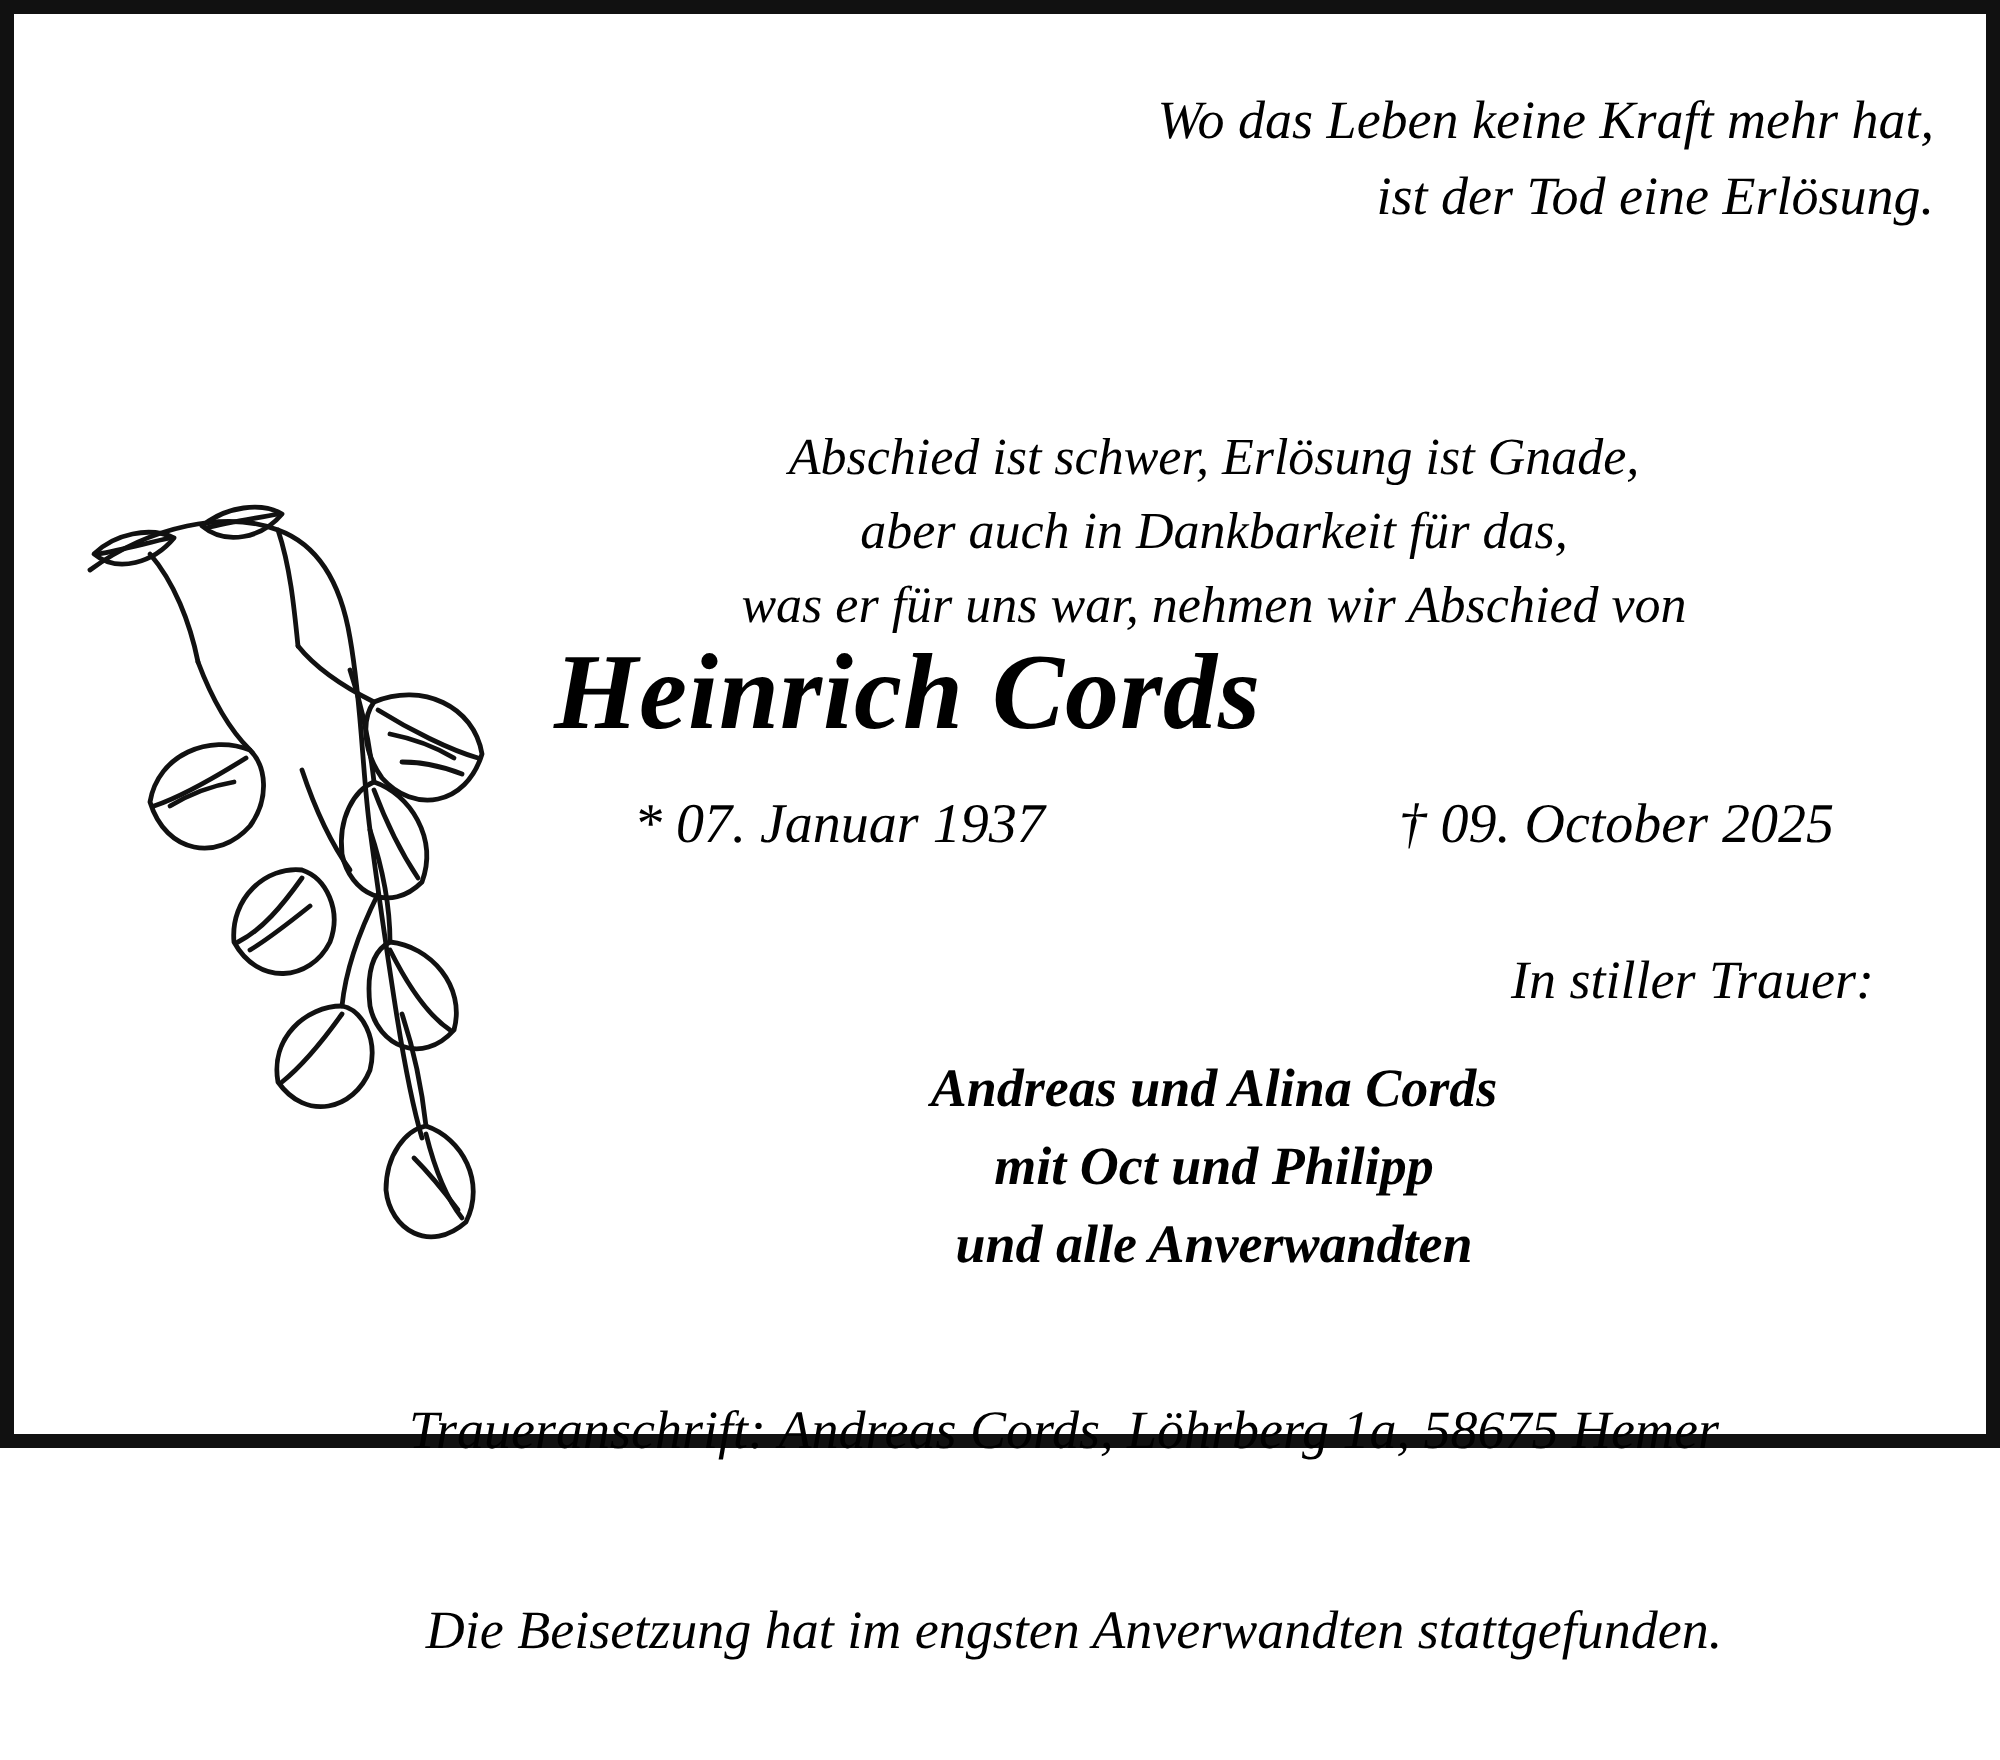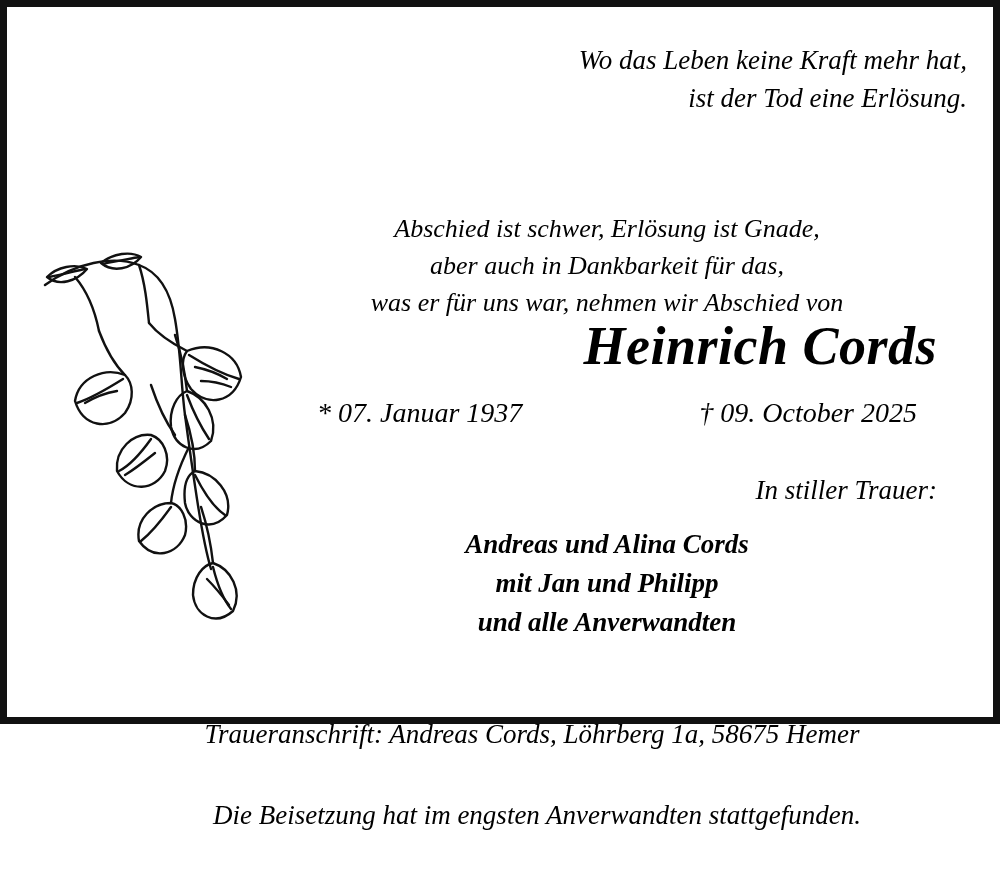--- a/index.html
+++ b/index.html
@@ -76,21 +76,21 @@
     line-height: 1.42;
     white-space: pre-line;
     margin-top: 44px;
   }
 
   .deceased-name {
     position: absolute;
     top: 308px;
     left: 0;
     width: 660px;
-    text-align: right;
+    text-align: left;
     font-style: italic;
     font-weight: bold;
     font-size: 54px;
     letter-spacing: 0.5px;
   }
 
   .dates-row {
     position: absolute;
     top: 390px;
     left: 10px;
@@ -121,21 +121,21 @@
     text-align: center;
     font-style: italic;
     font-weight: bold;
     font-size: 27px;
     line-height: 1.45;
     white-space: pre-line;
   }
 
   .mourning-address {
     position: absolute;
-    top: 712px;
+    top: 693px;
     left: -160px;
     width: 830px;
     text-align: center;
     font-style: italic;
     font-size: 27px;
   }
 
   .funeral-note {
     position: absolute;
     top: 793px;
@@ -214,21 +214,21 @@
       <div class="deceased-name">Heinrich Cords</div>
 
       <div class="dates-row">
         <span class="birth-date">* 07. Januar 1937</span>
         <span class="death-date">† 09. October 2025</span>
       </div>
 
       <div class="mourning-label">In stiller Trauer:</div>
 
       <div class="mourners">Andreas und Alina Cords
-mit Jan und Philipp
+mit Oct und Philipp
 und alle Anverwandten</div>
 
       <div class="mourning-address">Traueranschrift: Andreas Cords, Löhrberg 1a, 58675 Hemer</div>
 
       <div class="funeral-note">Die Beisetzung hat im engsten Anverwandten stattgefunden.</div>
 
     </div>
   </div>
 </div>
 

